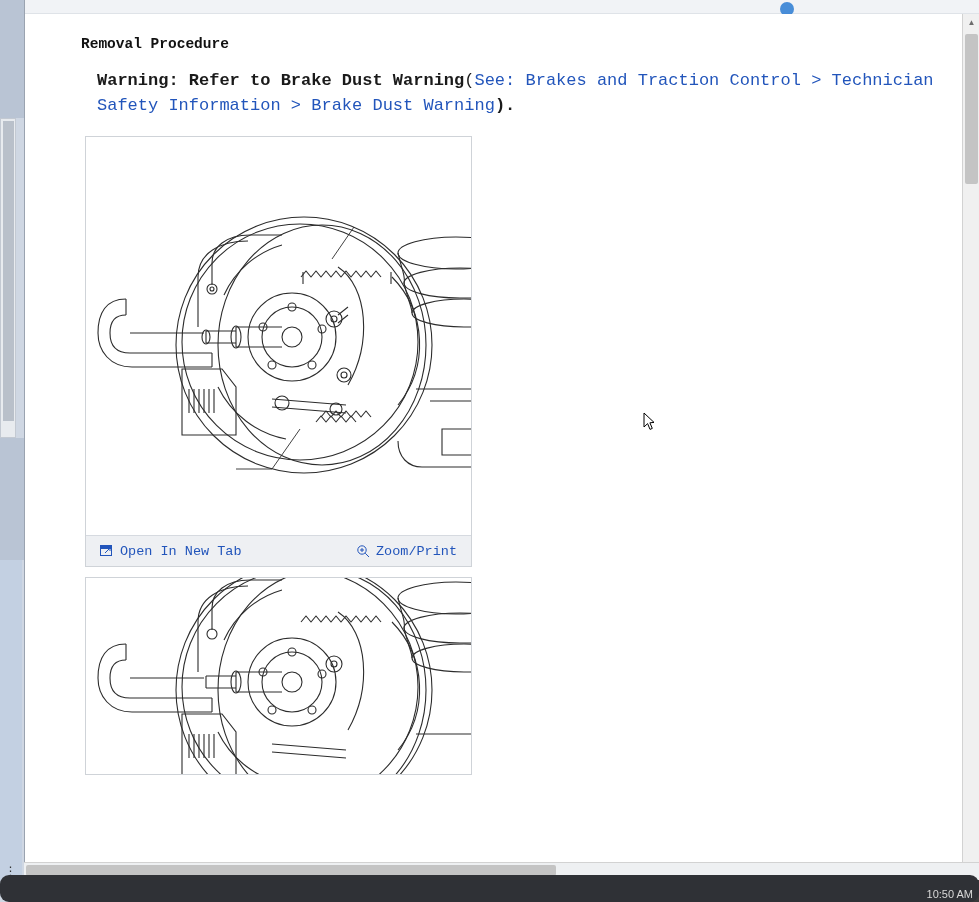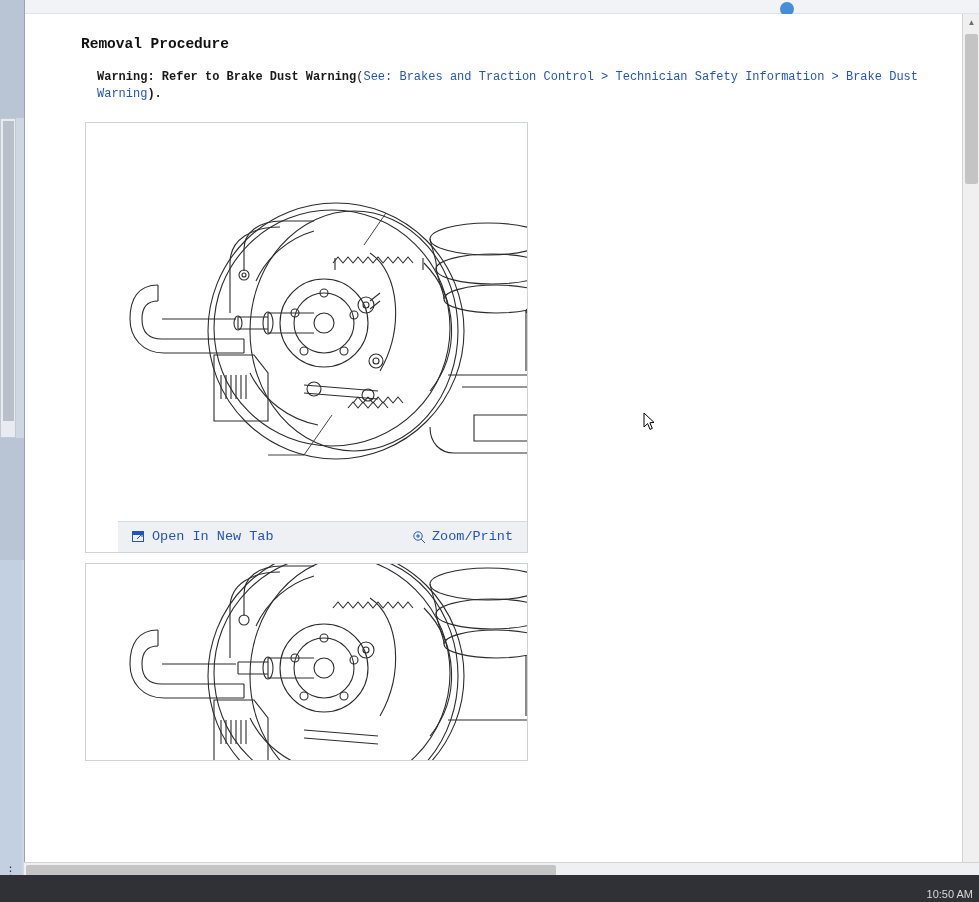--- a/index.html
+++ b/index.html
@@ -28,20 +28,21 @@
   .outer-left-strip .lsec {
     position: absolute; left: 0; width: 24px;
     background: #b9c4d4;
   }
 
   .desktop-bottom {
     position: absolute;
     left: 0; bottom: 0;
     width: 979px; height: 27px;
     background: #2f3136;
+    border-radius: 9px;
   }
   .clock {
     position: absolute;
     right: 6px; bottom: 2px;
     color: #d8d8d8;
     font-size: 11px;
   }
 
   
   .browser-window {
@@ -90,40 +91,39 @@
 
   .section-title {
     font-weight: bold;
     font-size: 14.5px;
     margin: 6px 0 14px 26px;
     color: #111;
   }
 
   .warning-line {
     margin: 0 0 18px 42px;
-    font-size: 12px;
+    font-size: 17px;
   }
   .warning-line .bold { font-weight: bold; }
   .lnk { color: #2255bb; text-decoration: none; }
   .gt { color: #2255bb; }
 
   .step {
     margin: 0 0 10px 34px;
     font-size: 14.5px;
   }
   .step .num { display: inline-block; width: 14px; }
 
   
   .figure {
     position: relative;
     margin: 10px 0 10px 30px;
-    width: 443px;
+    width: 387px;
     border: 1px solid #cfd3d8;
     background: #ffffff;
-    padding-left: 32px;
   }
   .figure .art {
     height: 398px;
     position: relative;
     overflow: hidden;
     background: #fff;
   }
   .figure .art svg { position: absolute; left: 0; top: 0; }
 
   .fig-bar {

